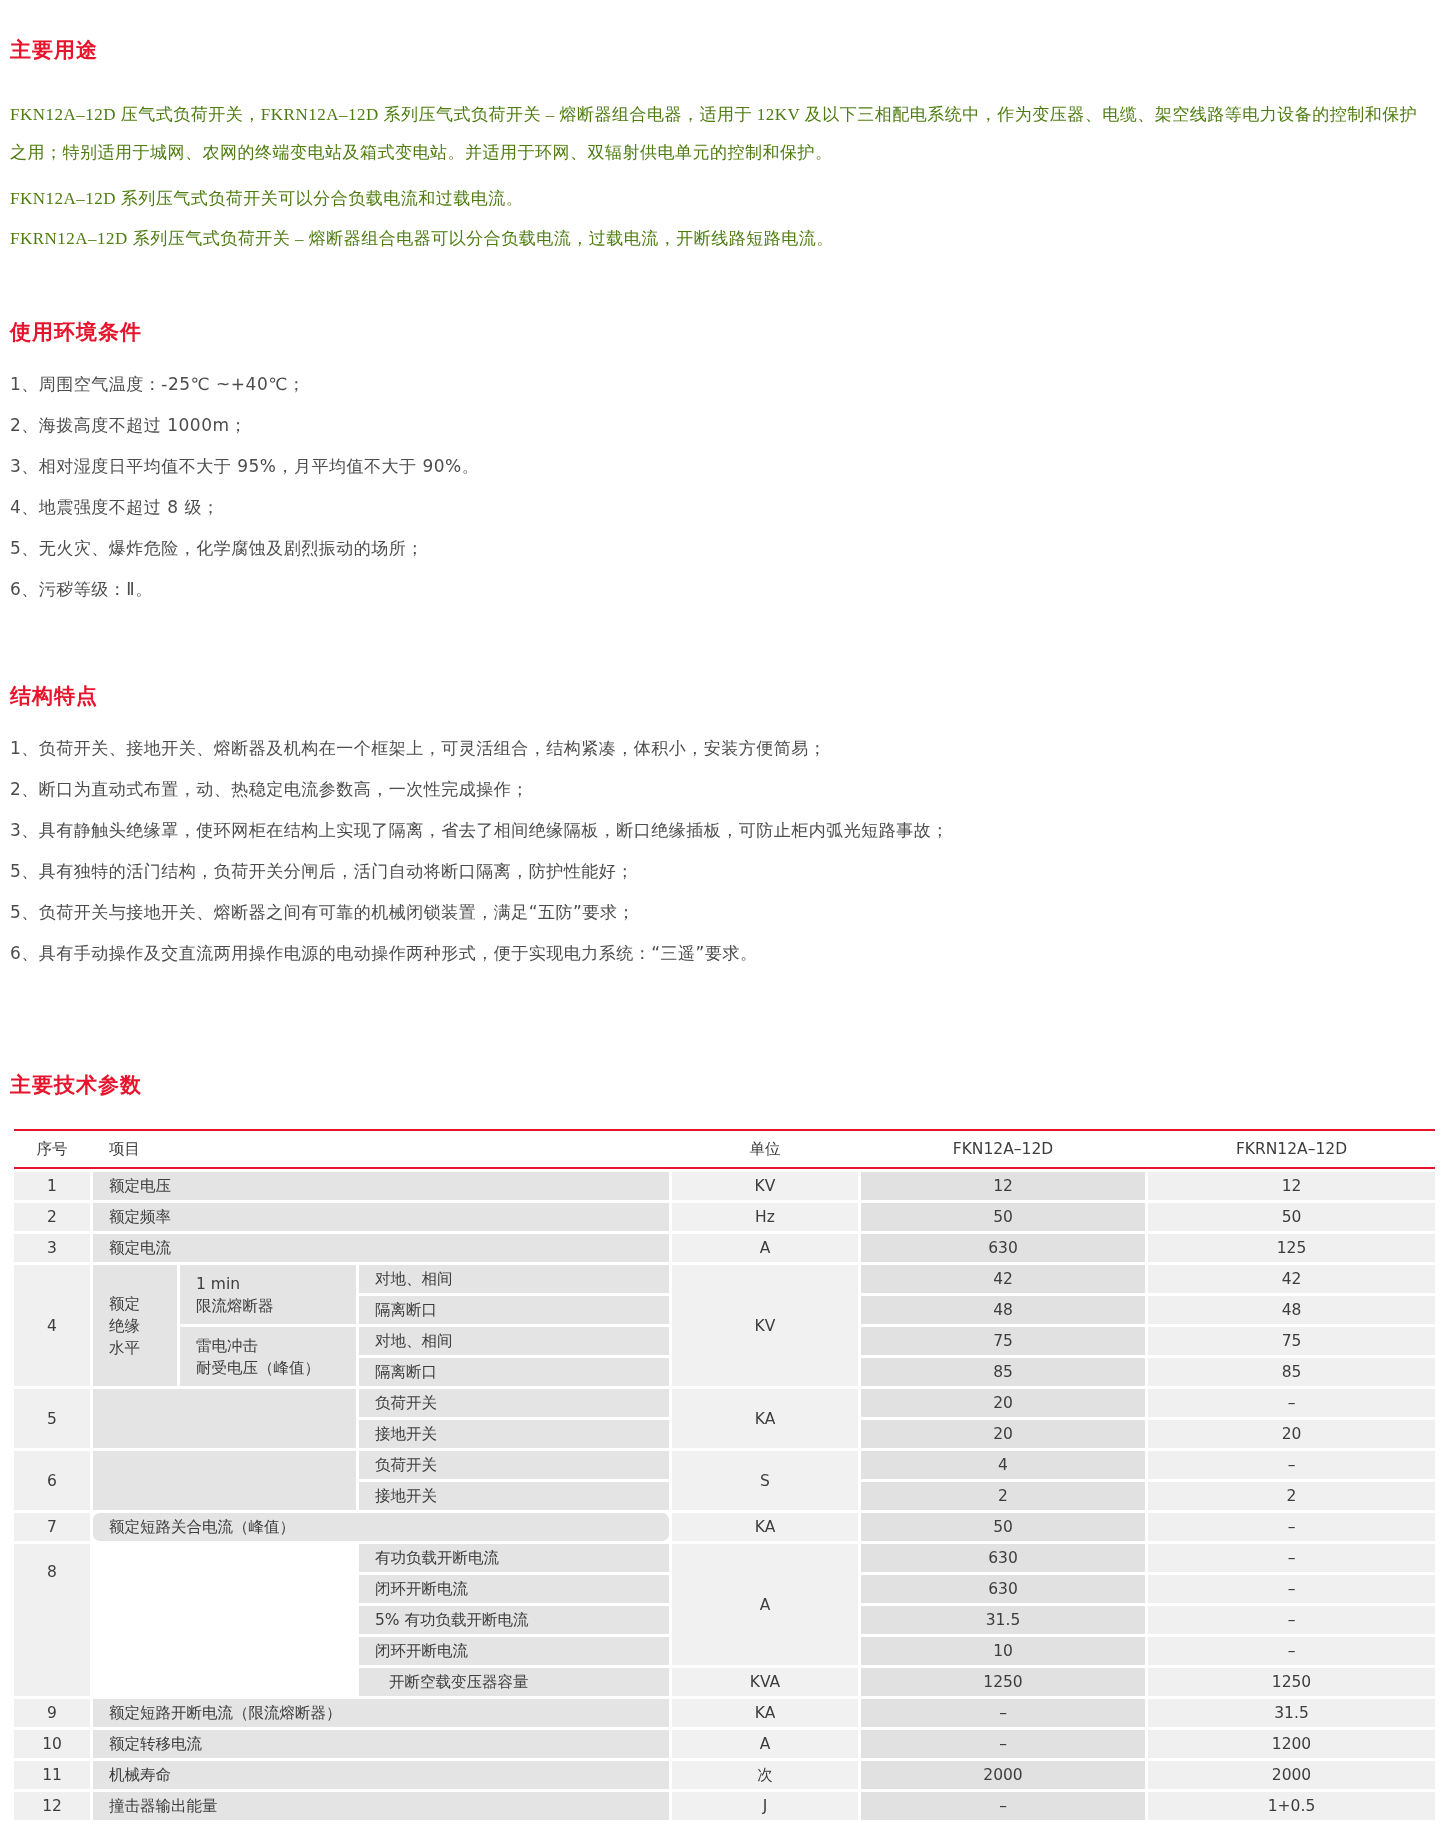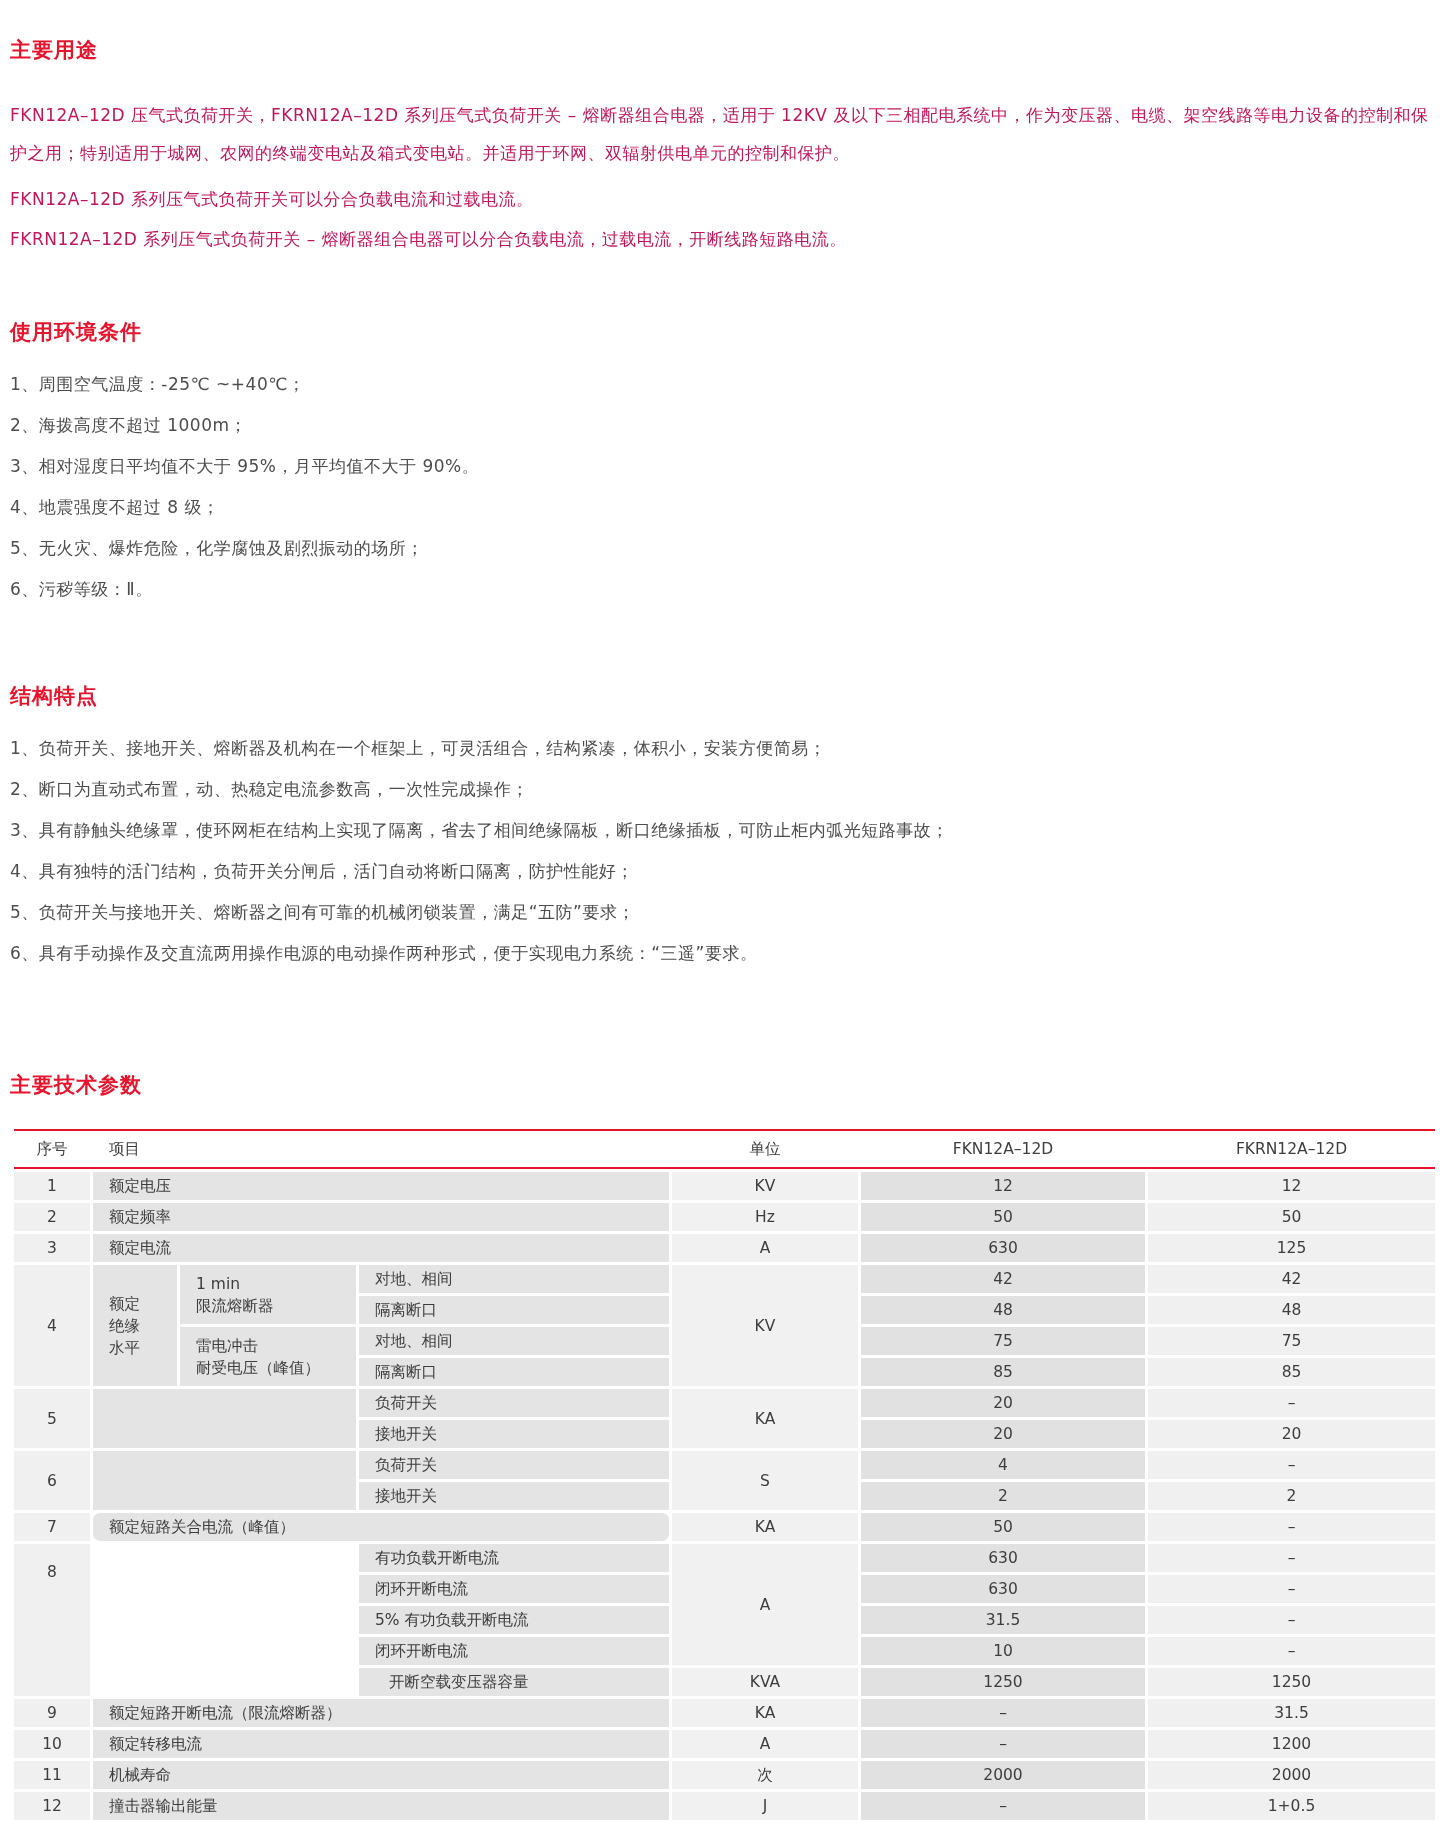--- a/index.html
+++ b/index.html
@@ -22,22 +22,23 @@
   }
   #title-usage{padding-top:38px;}
   #title-env{margin-top:62px;}
   #title-struct{margin-top:83px;}
   #title-params{margin-top:108px;font-family:Liberation Serif, serif;}
 
   .para{
     margin:0;
     font-size:17px;
     line-height:38px;
-    color:#be185d;
+    color:#4d7c0f;
     letter-spacing:0.5px;
+    font-family:Liberation Serif, serif;
   }
   #para-1{margin-top:34px;}
   #para-2{margin-top:8px;}
   #para-3{margin-top:2px;}
 
   .list{margin-top:28px;}
   .li{
     font-size:17px;
     line-height:24px;
     color:#4d4d4d;
@@ -99,21 +100,21 @@
       <div class="li">4、地震强度不超过 8 级；</div>
       <div class="li">5、无火灾、爆炸危险，化学腐蚀及剧烈振动的场所；</div>
       <div class="li">6、污秽等级：Ⅱ。</div>
     </div>
 
     <h2 class="sec-title" id="title-struct">结构特点</h2>
     <div class="list">
       <div class="li">1、负荷开关、接地开关、熔断器及机构在一个框架上，可灵活组合，结构紧凑，体积小，安装方便简易；</div>
       <div class="li">2、断口为直动式布置，动、热稳定电流参数高，一次性完成操作；</div>
       <div class="li">3、具有静触头绝缘罩，使环网柜在结构上实现了隔离，省去了相间绝缘隔板，断口绝缘插板，可防止柜内弧光短路事故；</div>
-      <div class="li">4、具有独特的活门结构，负荷开关分闸后，活门自动将断口隔离，防护性能好；</div>
+      <div class="li">5、具有独特的活门结构，负荷开关分闸后，活门自动将断口隔离，防护性能好；</div>
       <div class="li">5、负荷开关与接地开关、熔断器之间有可靠的机械闭锁装置，满足“五防”要求；</div>
       <div class="li">6、具有手动操作及交直流两用操作电源的电动操作两种形式，便于实现电力系统：“三遥”要求。</div>
     </div>
 
     <h2 class="sec-title" id="title-params">主要技术参数</h2>
 
     <div class="tbl">
 
       <div class="t-head">
         <div class="hc ctr" style="grid-column:1/2;justify-content:center;">序号</div>

